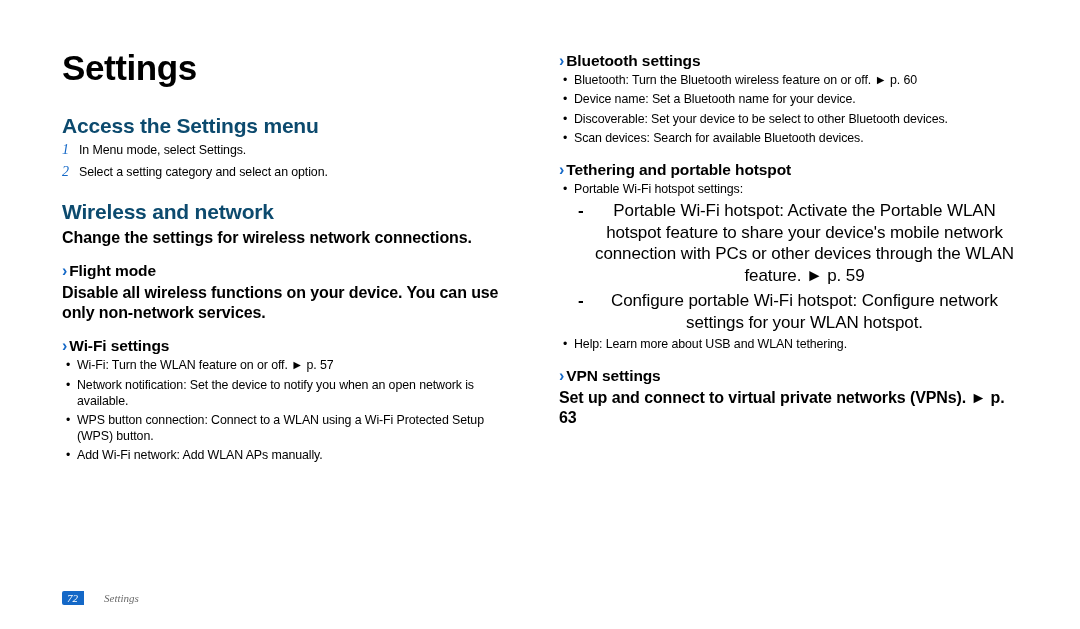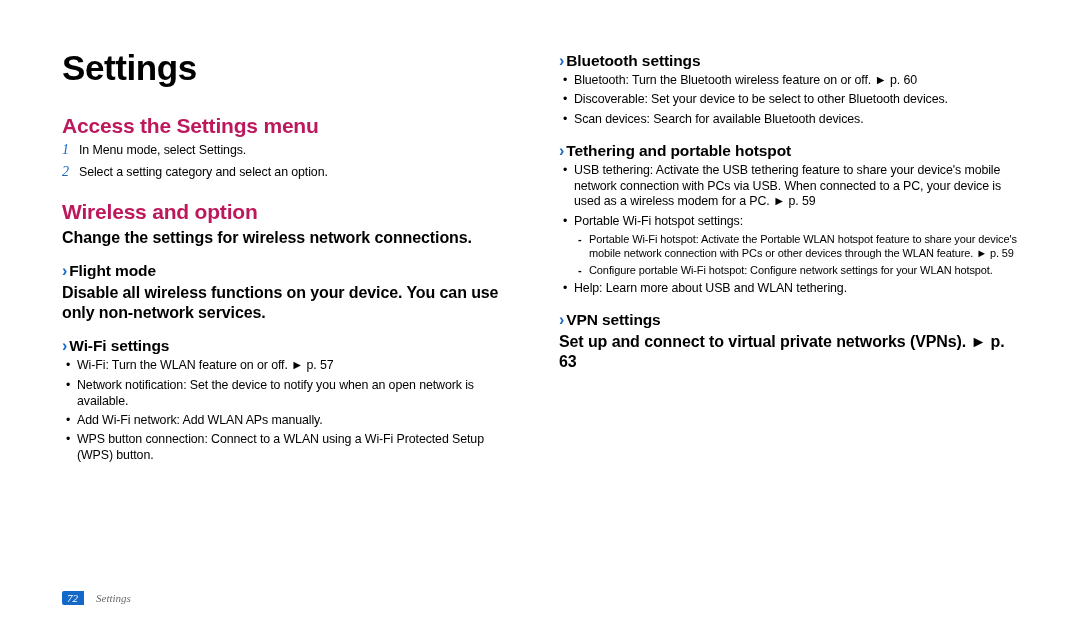--- a/index.html
+++ b/index.html
@@ -1,36 +1,36 @@
 <!DOCTYPE html>
 <html><head>
 <meta charset="utf-8">
 <style>
   * { margin: 0; padding: 0; box-sizing: border-box; }
   html, body { width: 1080px; height: 629px; font-family: "Segoe UI", Arial, sans-serif; color: #000; background: #fff; }
   .page { width: 1080px; height: 629px; position: relative; padding: 48px 60px 0 62px; }
   .cols { display: flex; gap: 36px; }
   .col { flex: 1; min-width: 0; }
   h1.title { font-size: 35px; font-weight: 700; letter-spacing: -0.4px; margin-bottom: 26px; }
-  h2.section { color: #be185d; font-size: 21px; font-weight: 700; margin-bottom: 4px; letter-spacing: -0.2px; }
+  h2.section { color: #0c4a6e; font-size: 21px; font-weight: 700; margin-bottom: 4px; letter-spacing: -0.2px; }
   h3.sub { font-size: 15.5px; font-weight: 700; margin-top: 14px; margin-bottom: 3px; letter-spacing: -0.1px; }
   h3.sub .chev { color: #1468c7; font-weight: 700; padding-right: 2px; font-size: 16px; }
   p.body { font-size: 16px; line-height: 1.25; letter-spacing: -0.1px; font-weight: bold; }
   .steps { margin-top: 4px; }
   .step { display: flex; align-items: baseline; margin-bottom: 6px; }
   .step .num { font-style: italic; font-family: Georgia, "Times New Roman", serif; color: #1468c7; width: 17px; font-size: 14px; }
   .step .txt { font-size: 12.4px; line-height: 1.3; letter-spacing: -0.1px; }
   .bul { padding-left: 4px; margin-top: 2px; }
   .bul li { list-style: none; font-size: 12.4px; line-height: 1.28; letter-spacing: -0.1px; position: relative; padding-left: 11px; margin-bottom: 3.5px; }
   .bul li::before { content: "•"; position: absolute; left: 0; top: 0; }
   .bul2 { padding-left: 4px; margin-top: 2px; }
-  .bul2 li { list-style: none; font-size: 11px; line-height: 1.28; letter-spacing: -0.1px; position: relative; padding-left: 11px; margin-bottom: 3.5px; }
+  .bul2 li { list-style: none; font-size: 17px; line-height: 1.28; letter-spacing: -0.1px; position: relative; padding-left: 11px; margin-bottom: 3.5px; text-align: center; }
   .bul2 li::before { content: "-"; position: absolute; left: 0; top: 0; font-weight: 700; }
   .b { font-weight: 400; }
-  .footer { position: absolute; left: 62px; bottom: 24px; display: flex; align-items: center; gap: 12px; }
+  .footer { position: absolute; left: 62px; bottom: 24px; display: flex; align-items: center; gap: 20px; }
   .pg-badge { background: #1468c7; color: #fff; font-style: italic; font-size: 11px; padding: 1px 6px 1px 5px; border-radius: 2px 0 0 2px; position: relative; font-family: Georgia, serif; }
   .pg-sec { font-style: italic; color: #6a6a6a; font-size: 11px; font-family: Georgia, serif; }
   .spacer-top { height: 14px; }
 </style>
 </head>
 <body>
 
 <div class="page">
 
   <div class="cols">
@@ -47,48 +47,48 @@
             <span>In Menu mode, select </span><span class="b">Settings</span><span>.</span>
           </span>
         </div>
         <div class="step">
           <span class="num">2</span>
           <span class="txt">Select a setting category and select an option.</span>
         </div>
       </div>
 
       <div class="spacer-top"></div>
-      <h2 class="section">Wireless and option</h2>
+      <h2 class="section">Wireless and network</h2>
       <p class="body">Change the settings for wireless network connections.</p>
 
       <h3 class="sub"><span class="chev">›</span><span>Flight mode</span></h3>
       <p class="body">Disable all wireless functions on your device. You can use only non-network services.</p>
 
       <h3 class="sub"><span class="chev">›</span><span>Wi-Fi settings</span></h3>
       <ul class="bul">
         <li><span class="b">Wi-Fi</span><span>: Turn the WLAN feature on or off. ► p. 57</span></li>
         <li><span class="b">Network notification</span><span>: Set the device to notify you when an open network is available.</span></li>
+        <li><span class="b">WPS button connection</span><span>: Connect to a WLAN using a Wi-Fi Protected Setup (WPS) button.</span></li>
         <li><span class="b">Add Wi-Fi network</span><span>: Add WLAN APs manually.</span></li>
-        <li><span class="b">WPS button connection</span><span>: Connect to a WLAN using a Wi-Fi Protected Setup (WPS) button.</span></li>
       </ul>
 
     </div>
 
     <div class="col">
 
       <h3 class="sub" style="margin-top:4px;"><span class="chev">›</span><span>Bluetooth settings</span></h3>
       <ul class="bul">
         <li><span class="b">Bluetooth</span><span>: Turn the Bluetooth wireless feature on or off. ► p. 60</span></li>
+        <li><span class="b">Device name</span><span>: Set a Bluetooth name for your device.</span></li>
         <li><span class="b">Discoverable</span><span>: Set your device to be select to other Bluetooth devices.</span></li>
         <li><span class="b">Scan devices</span><span>: Search for available Bluetooth devices.</span></li>
       </ul>
 
       <h3 class="sub"><span class="chev">›</span><span>Tethering and portable hotspot</span></h3>
       <ul class="bul">
-        <li><span class="b">USB tethering</span><span>: Activate the USB tethering feature to share your device's mobile network connection with PCs via USB. When connected to a PC, your device is used as a wireless modem for a PC. ► p. 59</span></li>
         <li><span class="b">Portable Wi-Fi hotspot settings</span><span>:</span>
           <ul class="bul2">
             <li><span class="b">Portable Wi-Fi hotspot</span><span>: Activate the Portable WLAN hotspot feature to share your device's mobile network connection with PCs or other devices through the WLAN feature. ► p. 59</span></li>
             <li><span class="b">Configure portable Wi-Fi hotspot</span><span>: Configure network settings for your WLAN hotspot.</span></li>
           </ul>
         </li>
         <li><span class="b">Help</span><span>: Learn more about USB and WLAN tethering.</span></li>
       </ul>
 
       <h3 class="sub"><span class="chev">›</span><span>VPN settings</span></h3>

